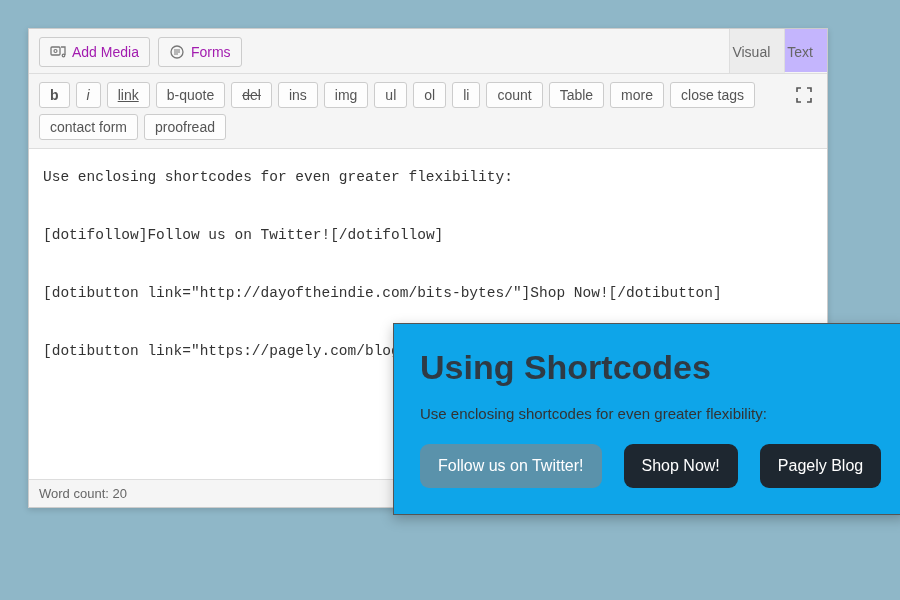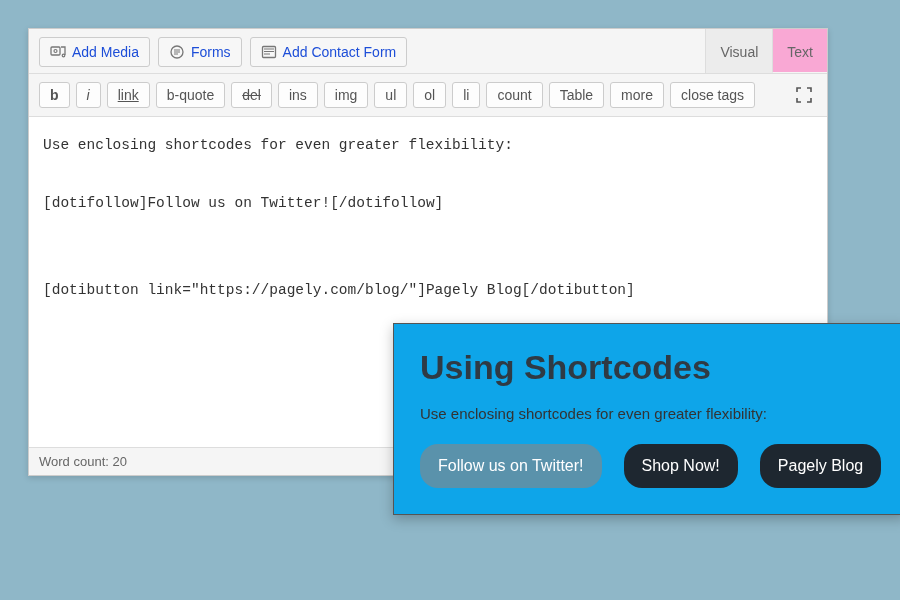--- a/index.html
+++ b/index.html
@@ -1,41 +1,41 @@
 <!DOCTYPE html>
 <html><head>
 <meta charset="utf-8">
 <style>
 * { box-sizing: border-box; margin: 0; padding: 0; }
 body { width: 900px; height: 600px; background: #8fb7c8; font-family: -apple-system, "Helvetica Neue", Arial, sans-serif; position: relative; overflow: hidden; }
 .editor-window { position: absolute; left: 28px; top: 28px; width: 800px; background: #f5f5f5; border: 1px solid #ccc; box-shadow: 0 2px 6px rgba(0,0,0,0.15); }
 .main-toolbar { display: flex; align-items: center; padding: 8px 10px 6px 10px; gap: 8px; border-bottom: 1px solid #ddd; }
-.tb-btn { background: #f7f7f7; border: 1px solid #ccc; border-radius: 3px; padding: 6px 10px; font-size: 14px; color: #1d4ed8; display: inline-flex; align-items: center; gap: 6px; cursor: pointer; }
+.tb-btn { background: #f7f7f7; border: 1px solid #ccc; border-radius: 3px; padding: 6px 10px; font-size: 14px; color: #a21caf; display: inline-flex; align-items: center; gap: 6px; cursor: pointer; }
 .spacer { flex: 1; }
 .view-tabs { display: flex; align-self: stretch; margin: -8px -10px -6px 0; }
-.view-tab { padding: 10px 14px 8px 14px; font-size: 14px; color: #666; cursor: pointer; border-left: 1px solid #ddd; display:flex; align-items:center; }
+.view-tab { padding: 10px 14px 8px 2px; font-size: 14px; color: #666; cursor: pointer; border-left: 1px solid #ddd; display:flex; align-items:center; }
 .view-tab.inactive { background: #ececec; }
-.view-tab.active { background: #f9a8d4; border-bottom: 1px solid #f5f5f5; }
+.view-tab.active { background: #c4b5fd; border-bottom: 1px solid #f5f5f5; }
 .quicktags { padding: 8px 10px; display: flex; flex-wrap: wrap; gap: 6px; border-bottom: 1px solid #ddd; align-items: center; }
 .qt-btn { background: #fdfdfd; border: 1px solid #ccc; border-radius: 3px; padding: 4px 10px; font-size: 14px; color: #555; cursor: pointer; font-family: inherit; }
 .qt-btn.bold { font-weight: bold; }
 .qt-btn.italic { font-style: italic; }
 .qt-btn.underline { text-decoration: underline; }
 .qt-btn.strike { text-decoration: line-through; }
 .qt-row { display: flex; flex-wrap: wrap; gap: 6px; width: 100%; align-items: center; }
 .fullscreen-icon { margin-left: auto; width: 26px; height: 26px; display: flex; align-items: center; justify-content: center; cursor: pointer; color:#555; }
 .editor-area { background: #fff; padding: 14px 14px 14px 14px; font-family: Consolas, Monaco, "Courier New", monospace; font-size: 14.5px; color: #333; line-height: 2; min-height: 330px; }
 .editor-area .line { white-space: pre-wrap; }
 .sc { text-decoration-color: #d33; text-decoration-style: dotted; text-underline-offset: 2px; }
 .status-bar { border-top: 1px solid #ddd; padding: 6px 10px; font-size: 13px; color: #666; background: #f5f5f5; }
 .preview-card { position: absolute; left: 393px; top: 323px; width: 513px; background: #0ea5e9; border: 1px solid #555; box-shadow: 0 4px 12px rgba(0,0,0,0.25); padding: 24px 40px 26px 26px; }
 .preview-card h1 { font-size: 34px; color: #2f3a44; font-weight: 700; margin-bottom: 18px; }
 .preview-card p { font-size: 15px; color: #333; margin-bottom: 22px; }
 .btn-row { display: flex; gap: 10px; }
-.pill { border: none; border-radius: 18px; padding: 13px 18px; font-size: 16px; color: #fff; cursor: pointer; font-weight: 500; white-space: nowrap; }
+.pill { border: none; border-radius: 9px; padding: 13px 18px; font-size: 16px; color: #fff; cursor: pointer; font-weight: 500; white-space: nowrap; }
 .pill.blue { background: #5a92ab; }
 .pill.dark { background: #1e2730; margin-left: 12px; }
 svg { display: block; }
 </style>
 </head>
 <body>
 
 <div class="editor-window">
   <div class="main-toolbar">
     <button class="tb-btn">
@@ -50,29 +50,20 @@
       <span>Add Media</span>
     </button>
     <button class="tb-btn">
       <span>
         <svg width="16" height="16" viewBox="0 0 16 16">
             <circle cx="8" cy="8" r="6" fill="none" stroke="#777" stroke-width="1.3"></circle>
             <path d="M5 6 h6 M5 8 h6 M5 10 h4" stroke="#777" stroke-width="1.1"></path>
           </svg>
       </span>
       <span>Forms</span>
-    </button>
-    <button class="tb-btn">
-      <span>
-        <svg width="16" height="16" viewBox="0 0 16 16">
-            <rect x="1.5" y="2.5" width="13" height="11" rx="1" fill="none" stroke="#777" stroke-width="1.3"></rect>
-            <path d="M3 5 h10 M3 7.5 h10 M3 10 h6" stroke="#777" stroke-width="1.1"></path>
-          </svg>
-      </span>
-      <span>Add Contact Form</span>
     </button>
     <div class="spacer"></div>
     <div class="view-tabs">
       <div class="view-tab inactive">Visual</div>
       <div class="view-tab active">Text</div>
     </div>
   </div>
 
   <div class="quicktags">
     <div class="qt-row" id="qt-row1">
@@ -89,27 +80,32 @@
         <button class="qt-btn">count</button>
         <button class="qt-btn">Table</button>
         <button class="qt-btn">more</button>
         <button class="qt-btn">close tags</button>
         <span class="fullscreen-icon">
           <svg width="16" height="16" viewBox="0 0 16 16">
             <path d="M1 5 V1 H5 M11 1 H15 V5 M15 11 V15 H11 M5 15 H1 V11" fill="none" stroke="#555" stroke-width="1.6"></path>
           </svg>
         </span>
       </div>
+    <div class="qt-row" id="qt-row2">
+        <button class="qt-btn">contact form</button>
+        <button class="qt-btn">proofread</button>
+      </div>
   </div>
 
   <div class="editor-area" id="editor-area">
       <div class="line">Use enclosing shortcodes for even greater flexibility:</div>
       <div class="line">&nbsp;</div>
       <div class="line"><span>[</span><span class="sc">dotifollow</span><span>]Follow us on Twitter![/</span><span class="sc">dotifollow</span><span>]</span></div>
       <div class="line">&nbsp;</div>
+      <div class="line"><span>[</span><span class="sc">dotibutton</span><span> link="http://dayoftheindie.com/bits-bytes/"]Shop Now![/</span><span class="sc">dotibutton</span><span>]</span></div>
       <div class="line">&nbsp;</div>
       <div class="line"><span>[</span><span class="sc">dotibutton</span><span> link="https://pagely.com/blog/"]</span><span class="sc">Pagely</span><span> Blog[/</span><span class="sc">dotibutton</span><span>]</span></div>
     </div>
 
   <div class="status-bar">
     <span>Word count: 20</span>
   </div>
 </div>
 
 <div class="preview-card">

